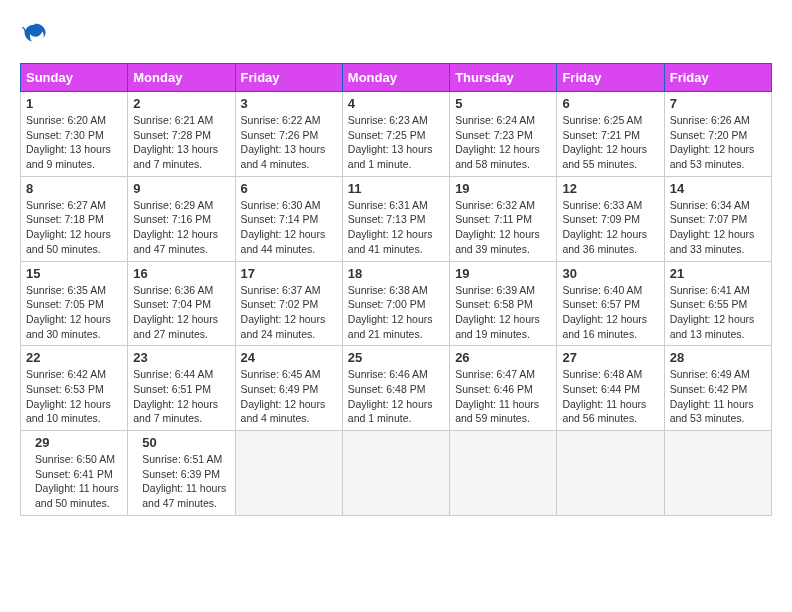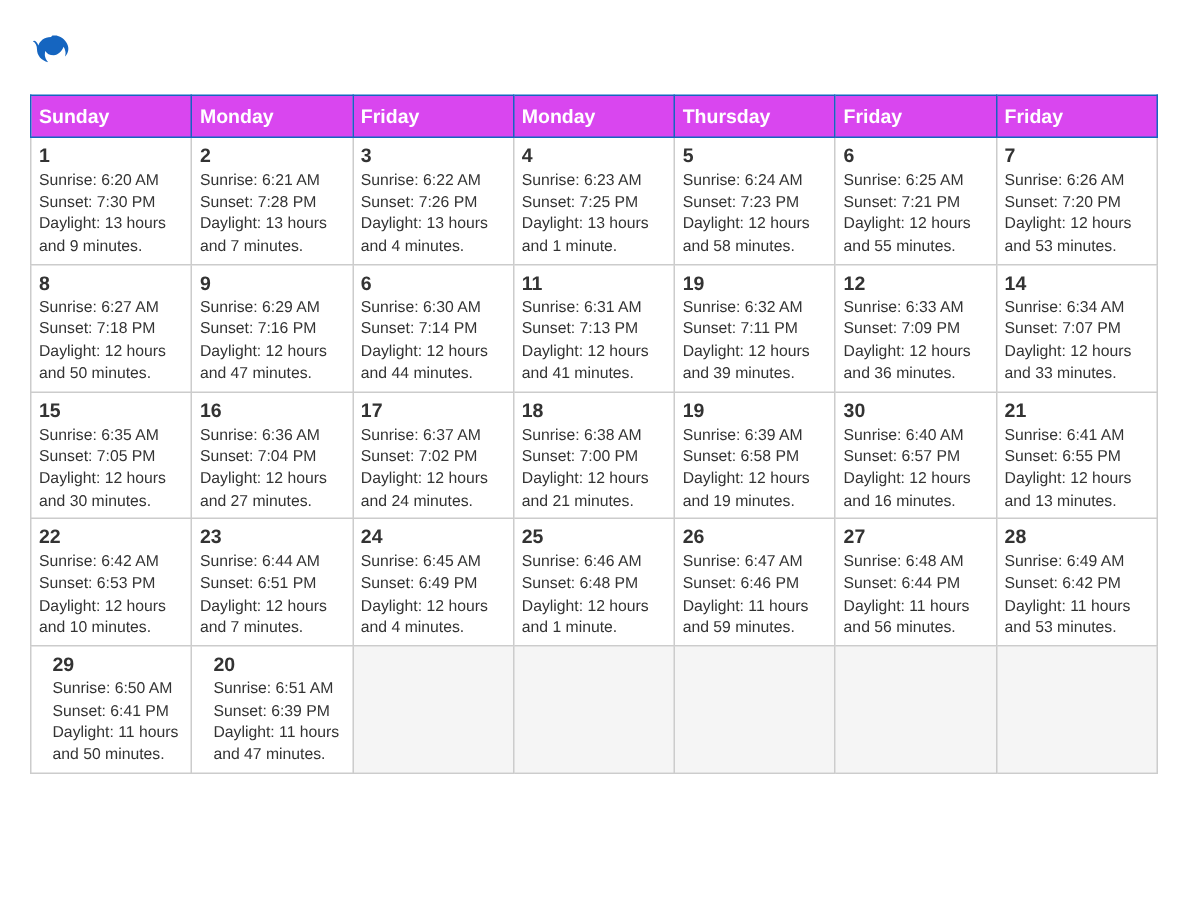--- a/index.html
+++ b/index.html
@@ -355,21 +355,21 @@
       <tr>
         <td>
         <span class="day-num">29</span>
         <div class="day-detail">
           Sunrise: 6:50 AM<br>
           Sunset: 6:41 PM<br>
           Daylight: 11 hours and 50 minutes.
         </div>
       </td>
         <td>
-        <span class="day-num">20</span>
+        <span class="day-num">50</span>
         <div class="day-detail">
           Sunrise: 6:51 AM<br>
           Sunset: 6:39 PM<br>
           Daylight: 11 hours and 47 minutes.
         </div>
       </td>
         <td class="empty"></td>
         <td class="empty"></td>
         <td class="empty"></td>
         <td class="empty"></td>

